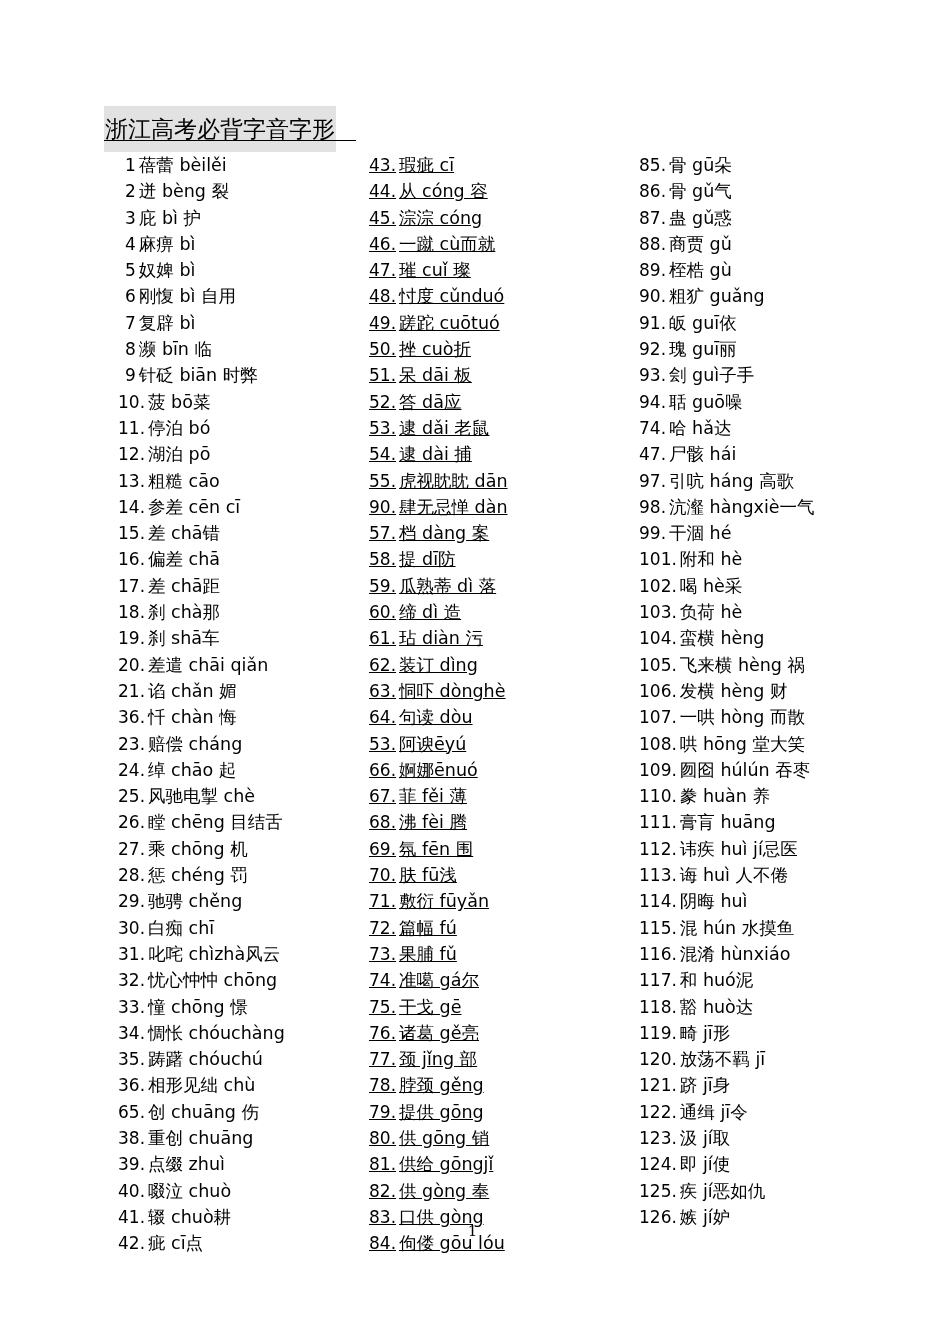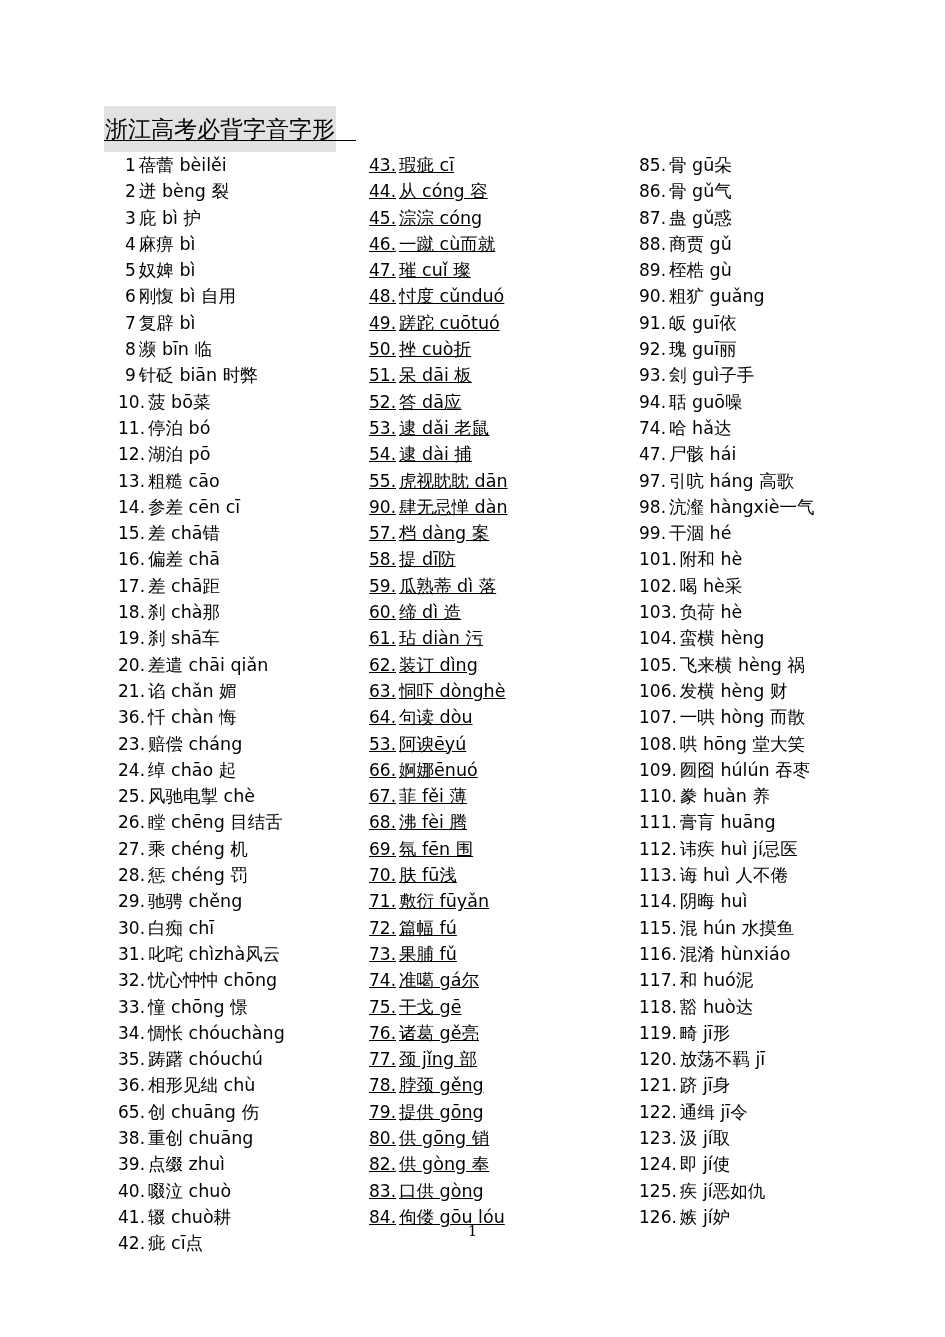--- a/index.html
+++ b/index.html
@@ -207,21 +207,21 @@
       <div class="entry">
           <span class="num">25.</span>
           <span class="word">风驰电掣 chè</span>
         </div>
       <div class="entry">
           <span class="num">26.</span>
           <span class="word">瞠 chēng 目结舌</span>
         </div>
       <div class="entry">
           <span class="num">27.</span>
-          <span class="word">乘 chéng 机</span>
+          <span class="word">乘 chōng 机</span>
         </div>
       <div class="entry">
           <span class="num">28.</span>
           <span class="word">惩 chéng 罚</span>
         </div>
       <div class="entry">
           <span class="num">29.</span>
           <span class="word">驰骋 chěng</span>
         </div>
       <div class="entry">
@@ -425,20 +425,24 @@
         </div>
       <div class="entry">
           <span class="num">79.</span>
           <span class="word">提供 gōng</span>
         </div>
       <div class="entry">
           <span class="num">80.</span>
           <span class="word">供 gōng 销</span>
         </div>
       <div class="entry">
+          <span class="num">81.</span>
+          <span class="word">供给 gōngjǐ</span>
+        </div>
+      <div class="entry">
           <span class="num">82.</span>
           <span class="word">供 gòng 奉</span>
         </div>
       <div class="entry">
           <span class="num">83.</span>
           <span class="word">口供 gòng</span>
         </div>
       <div class="entry">
           <span class="num">84.</span>
           <span class="word">佝偻 gōu lóu</span>

